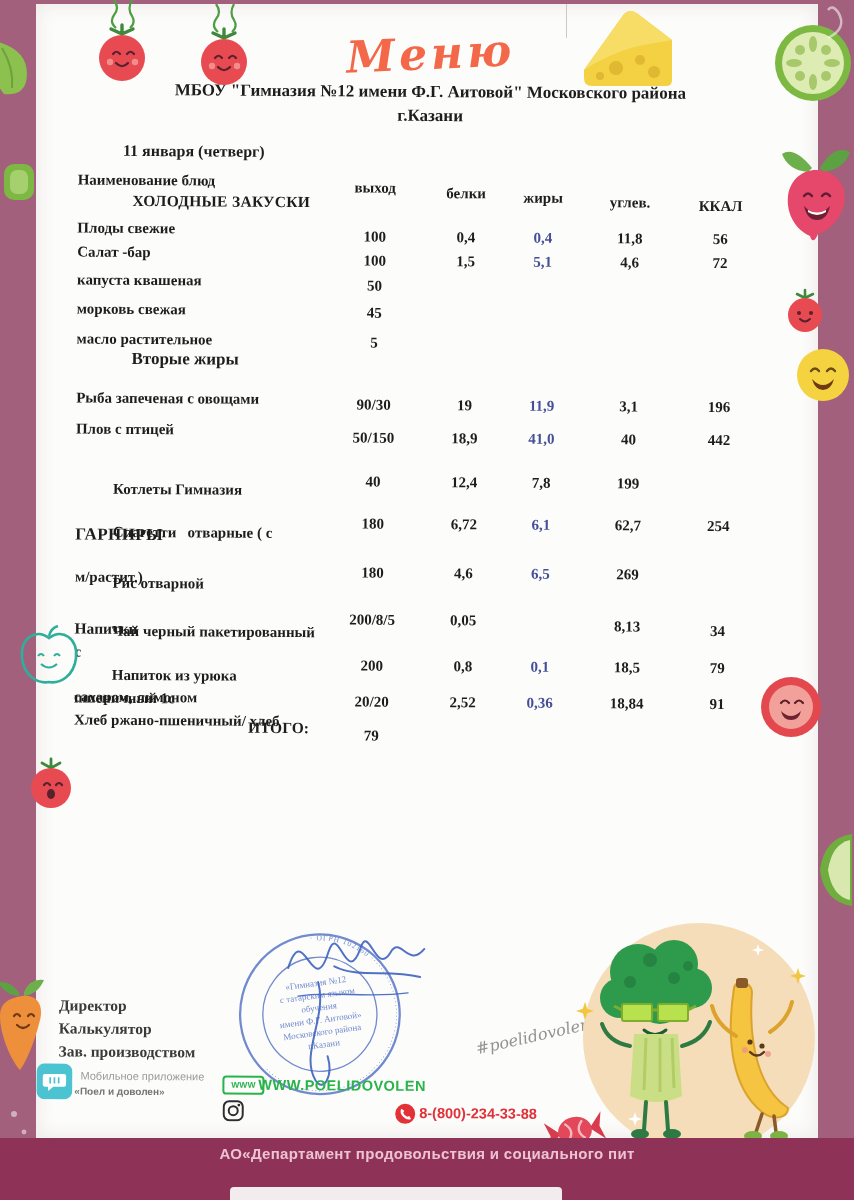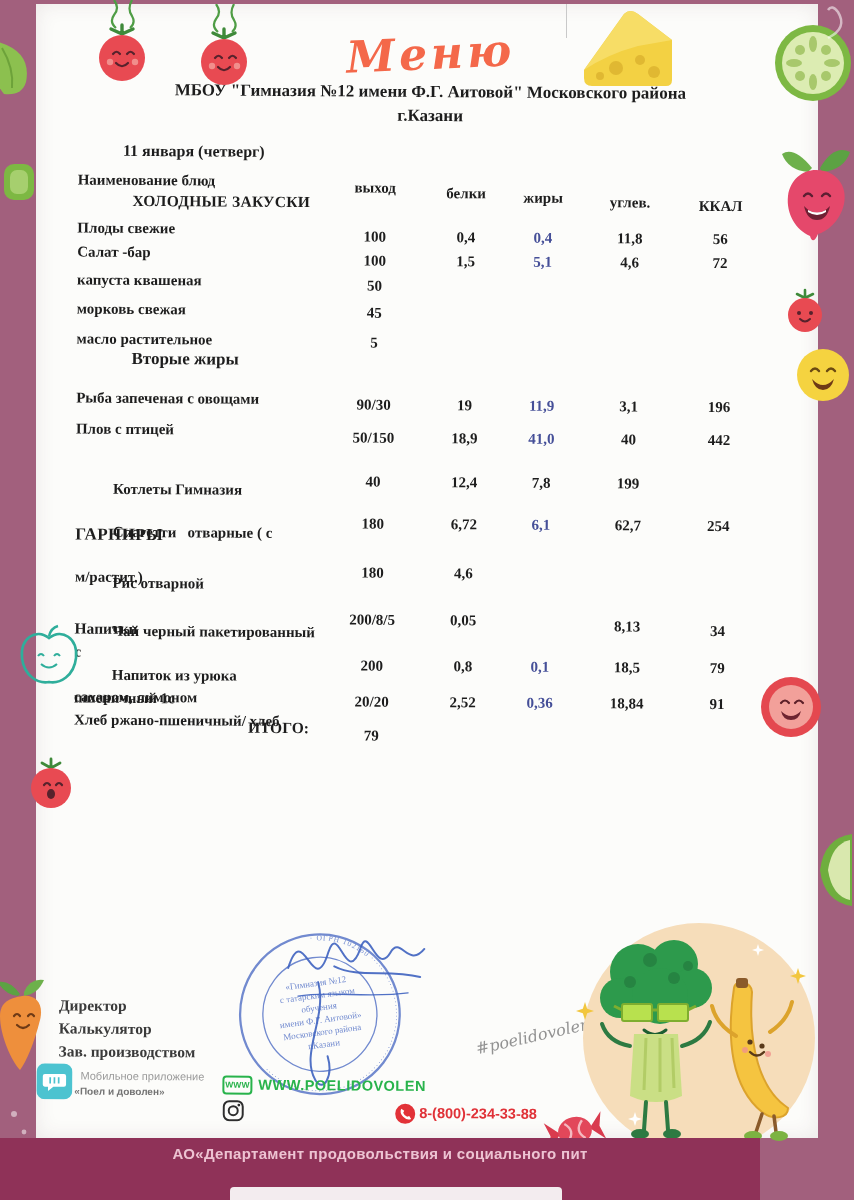--- a/index.html
+++ b/index.html
@@ -29,31 +29,31 @@
   .sec.cold{left:94px;top:190px;font-size:15.5px;letter-spacing:.3px}
   .sec.second{left:94px;top:347px;font-size:17px}
   .total-label{text-align:right;padding-right:10px;font-size:15.5px}
 
   .sig{position:absolute;left:26px;top:992px;font-weight:bold;font-size:15.5px;color:#3a3a3a;line-height:23px}
   .hashtag{position:absolute;left:442px;top:1022px;font-family:"DejaVu Serif",serif;font-style:italic;font-size:16px;color:#929292;transform:rotate(-13deg)}
 
   .app-icon{position:absolute;left:4px;top:1062px}
   .app-caption{position:absolute;left:48px;top:1068px;font-family:"Liberation Sans",sans-serif;font-size:11px;color:#9a9a9a}
   .app-name{position:absolute;left:42px;top:1084px;font-family:"Liberation Sans",sans-serif;font-weight:bold;font-size:10px;color:#737373}
-  .www-badge{position:absolute;left:190px;top:1073px;width:30px;height:19px;border:2px solid #28b34b;border-radius:4px;color:#28b34b;font-family:"Liberation Sans",sans-serif;font-size:8.5px;font-weight:bold;text-align:center;line-height:15px}
+  .www-badge{position:absolute;left:190px;top:1073px;width:42px;height:19px;border:2px solid #28b34b;border-radius:4px;color:#28b34b;font-family:"Liberation Sans",sans-serif;font-size:8.5px;font-weight:bold;text-align:center;line-height:15px}
   .website{position:absolute;left:226px;top:1074px;font-family:"Liberation Sans",sans-serif;font-weight:bold;font-size:14.5px;color:#28b34b;letter-spacing:.5px}
   .ig-icon{position:absolute;left:190px;top:1097px}
   .ig-handle{position:absolute;left:217px;top:1157px;font-family:"Liberation Sans",sans-serif;font-weight:bold;font-size:15px;color:#2e2e2e}
   .phone-icon{position:absolute;left:362px;top:1099px}
   .phone-num{position:absolute;left:387px;top:1101px;font-family:"Liberation Sans",sans-serif;font-weight:bold;font-size:14.5px;color:#e03238}
 
   .stamp-svg{position:absolute;left:192px;top:916px;transform:rotate(-8deg);opacity:.85}
   .sign-svg{position:absolute;left:235px;top:903px;opacity:.9}
 
-  .band{position:absolute;left:0;top:1138px;width:760px;height:62px;background:#8f3258}
+  .band{position:absolute;left:0;top:1138px;width:854px;height:62px;background:#8f3258}
   .band-text{position:absolute;left:0;right:0;top:7px;text-align:center;font-family:"Liberation Sans",sans-serif;font-weight:bold;font-size:15px;color:#edc3d2;letter-spacing:.3px}
   .band-sliver{position:absolute;left:230px;top:1187px;width:332px;height:13px;background:#f3ecef;border-radius:4px 4px 0 0}
 </style>
 </head>
 <body>
 
 <div class="screen">
 
   <div class="page">
     <div class="fold"></div>
@@ -163,20 +163,22 @@
         <div class="cell num" style="padding-top:11px">254</div>
       </div>
 
       <div class="trow" style="top:550px">
         <div class="cell cname">
           <span>Рис отварной</span>
           <span class="sec-after drinks">Напитки</span>
         </div>
         <div class="cell num" style="padding-top:9px">180</div>
         <div class="cell num" style="padding-top:9px">4,6</div>
+        <div class="cell num fatv" style="padding-top:9px">6,5</div>
+        <div class="cell num" style="padding-top:9px">269</div>
       </div>
 
       <div class="trow" style="top:598px">
         <div class="cell cname">
           <span>Чай черный пакетированный с</span>
           <span class="sec-after">сахаром, лимоном</span>
         </div>
         <div class="cell num" style="padding-top:8px">200/8/5</div>
         <div class="cell num" style="padding-top:8px">0,05</div>
         <div class="cell num fatv" style="padding-top:8px"></div>

